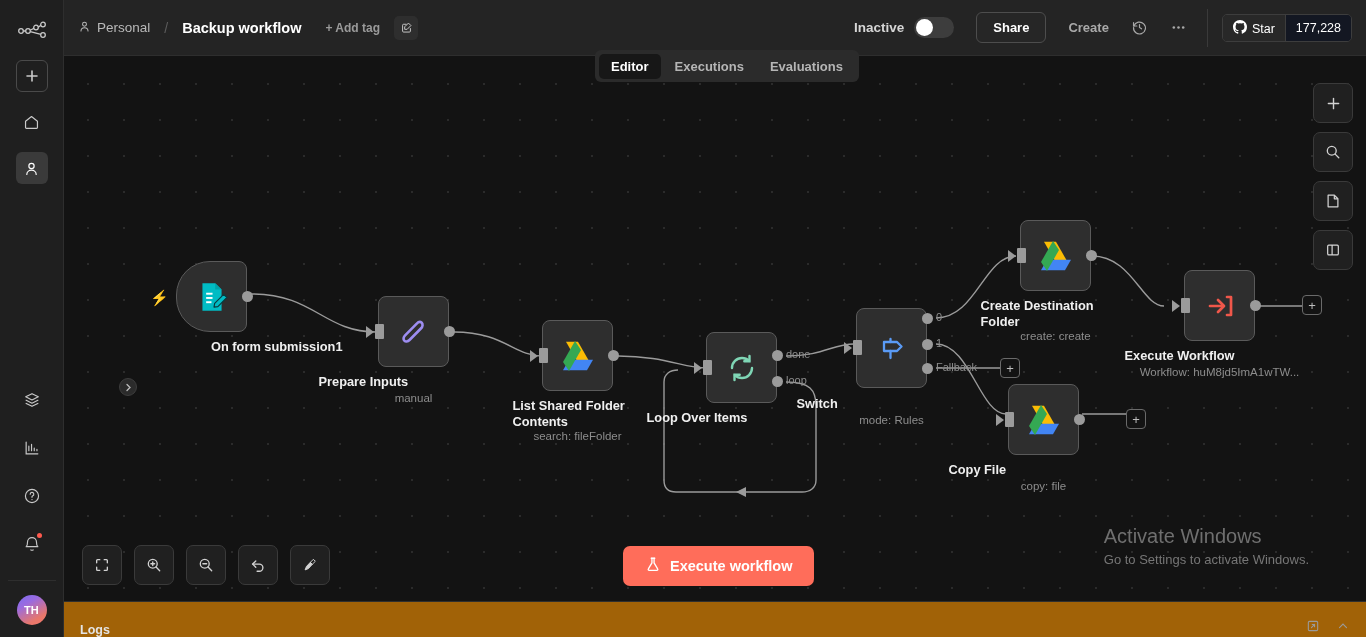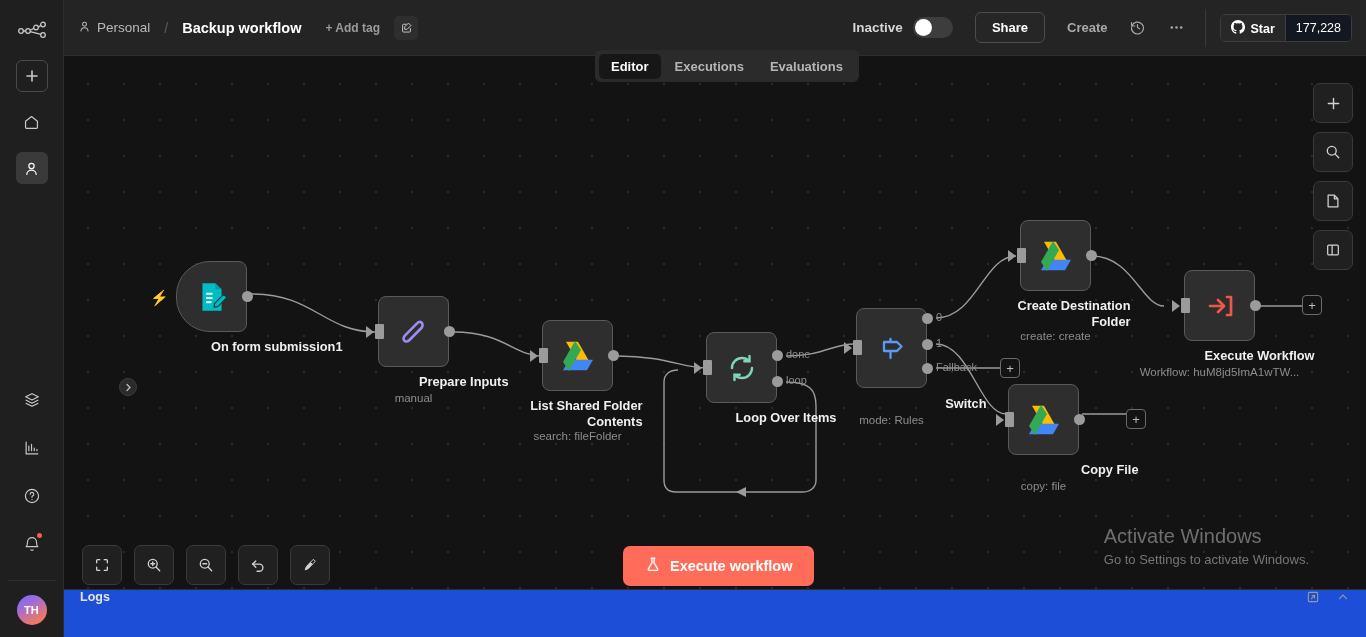--- a/index.html
+++ b/index.html
@@ -62,21 +62,21 @@
   .toggle-knob { width: 17px; height: 17px; border-radius: 50%; background: #fff; }
   .share-btn {
     margin-left: 22px; padding: 7px 16px; border-radius: 6px;
     border: 1px solid #4d4d4d; background: #262626; color: #fff;
     font-size: 13px; font-weight: bold;
   }
   .saved-lbl { margin-left: 22px; color: #a9a9a9; font-size: 13px; font-weight: bold; }
   .hdr-icon { margin-left: 22px; color: #a9a9a9; display: flex; align-items: center; }
   .hdr-divider { width: 1px; height: 38px; background: #3a3a3a; margin-left: 20px; }
   .star-box { margin-left: 14px; display: flex; height: 28px; border-radius: 5px; overflow: hidden; border: 1px solid #3d3d3d; }
-  .star-left { background: #282828; display: flex; align-items: center; gap: 5px; padding: 14px 10px; color: #fff; font-size: 12.5px; font-weight: bold; }
+  .star-left { background: #282828; display: flex; align-items: center; gap: 5px; padding: 14px 10px; color: #fff; font-size: 12.5px; font-weight: normal; }
   .star-right { background: #131722; display: flex; align-items: center; padding: 0 10px; color: #fff; font-size: 12.5px; border-left: 1px solid #3d3d3d; }
 
   
   .tabbar {
     position: absolute; left: 595px; top: 50px; height: 32px;
     background: #2b2b2b; border-radius: 6px;
     display: flex; align-items: center; padding: 0 4px; gap: 2px; z-index: 6;
   }
   .tab { padding: 5px 12px; border-radius: 5px; color: #b5b5b5; font-size: 13px; font-weight: bold; }
   .tab.active { background: #171717; color: #fff; }
@@ -103,21 +103,21 @@
     width: 71px; height: 71px; border-radius: 8px;
     background: #2e2e2e; border: 1px solid #5a5a5a;
     display: flex; align-items: center; justify-content: center;
   }
   .node-box.trigger {
     width: 71px; height: 71px;
     border-radius: 34px 8px 8px 34px;
   }
   .node-label {
     position: absolute; left: 50%; transform: translateX(-50%);
-    top: 78px; width: 190px; text-align: right;
+    top: 78px; width: 190px; text-align: left;
     color: #f0f0f0; font-size: 12.8px; font-weight: bold; line-height: 15.5px;
     white-space: nowrap;
   }
   .node-label.wrap { white-space: normal; }
   .node-sub {
     position: absolute; left: 50%; transform: translateX(-50%);
     width: 220px; text-align: center;
     color: #8d8d8d; font-size: 11.5px; white-space: nowrap;
   }
   .bolt { position: absolute; left: -26px; top: 28px; color: #ff6d5a; font-size: 15px; }
@@ -157,23 +157,23 @@
     display: flex; align-items: center; gap: 9px; font-family: "Liberation Sans", sans-serif;
   }
 
   
   .watermark { position: absolute; right: 57px; bottom: 38px; text-align: left; z-index: 5; }
   .wm1 { color: #6f6f6f; font-size: 20px; }
   .wm2 { color: #767676; font-size: 13px; margin-top: 4px; }
 
   
   .logsbar {
-    position: absolute; left: 64px; bottom: 0; width: 1302px; height: 48px;
-    background: #1d4ed8; border-top: 1px solid #2e2e2e;
-    display: flex; align-items: flex-start; padding: 0 16px;
+    position: absolute; left: 64px; bottom: 0; width: 1302px; height: 36px;
+    background: #a16207; border-top: 1px solid #2e2e2e;
+    display: flex; align-items: flex-end; padding: 0 16px;
   }
   .logs-lbl { color: #e4e4e4; font-size: 12.5px; font-weight: bold; }
   .logs-right { margin-left: auto; display: flex; align-items: center; gap: 16px; color: #9a9a9a; }
 </style>
 </head>
 <body>
 
 <div id="app">
 
   <div class="rail">

